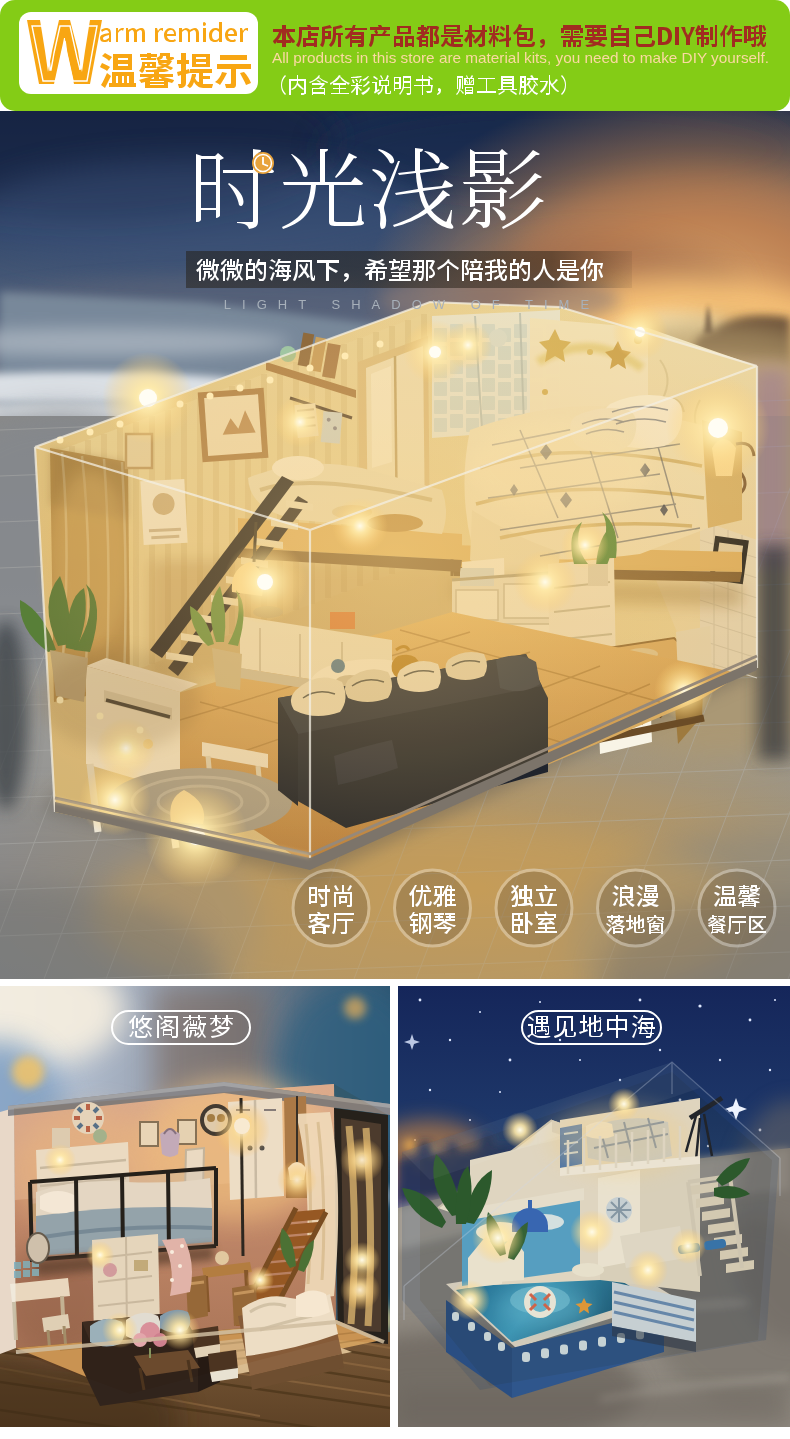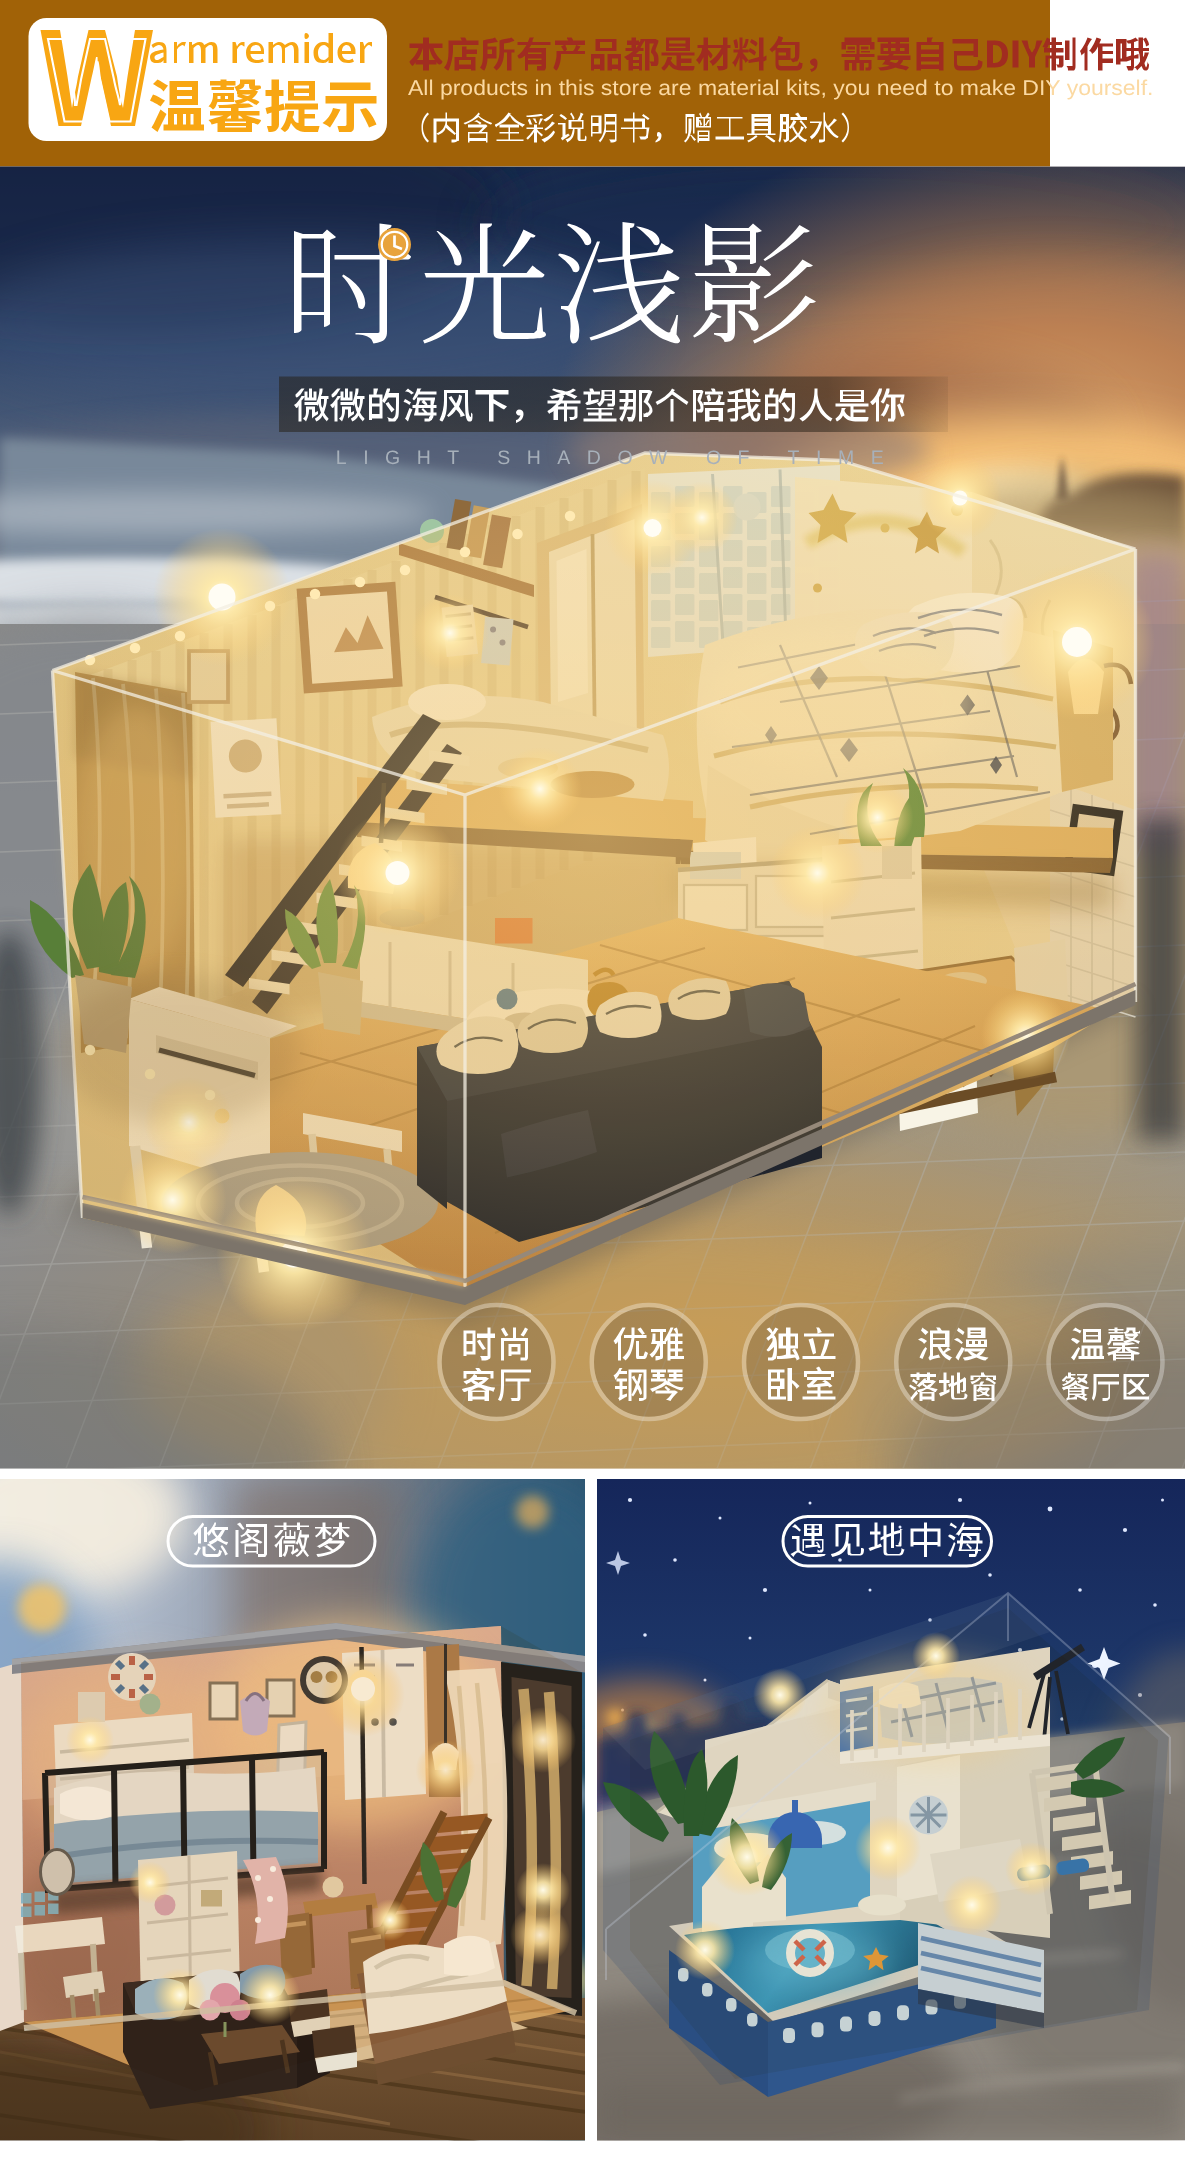--- a/index.html
+++ b/index.html
@@ -1,18 +1,18 @@
 <!DOCTYPE html>
 <html><head><meta charset="utf-8"><style>
 html,body{margin:0;padding:0;background:#fff;}
 body{width:790px;height:1439px;position:relative;overflow:hidden;font-family:"Liberation Sans",sans-serif;}
 .abs{position:absolute;}
 </style></head><body>
 
-<div class="abs" style="left:0;top:0;width:700px;height:111px;background:#a16207;">
+<div class="abs" style="left:0;top:0;width:790px;height:111px;background:#84cc16;border-radius:15px;">
 
 <div class="abs" style="left:19px;top:12px;width:239px;height:82px;background:#fff;border-radius:12px;"></div>
 <svg class="abs" style="left:0;top:0" width="790" height="111" viewBox="0 0 790 111">
 
 <path d="M39 84H54L61 52C62 48 63 43 64 38H65C65 43 66 48 67 52L74 84H90L102 20H90L85 51C84 58 83 65 82 72H82C80 65 79 58 78 51L70 20H59L52 51C51 58 49 65 48 72H48C47 65 46 58 45 51L40 20H27Z" fill="#f8a613"></path>
 <path d="M43 81H56L62 54C63 50 64 45 65 41H65C66 45 66 50 67 54L73 81H87L97 26H87L83 53C82 59 81 64 80 70H80C79 64 77 59 76 53L70 26H60L54 53C53 59 52 64 51 70H50C50 64 49 59 48 53L44 26H32Z" fill="none" stroke="#ffffff" stroke-width="1.4"></path>
 
 <path d="M104 42C106 42 108 42 109 40H109L109 42H111V34C111 30 110 28 106 28C104 28 102 29 101 30L102 32C103 31 105 30 106 30C108 30 109 32 109 33C103 34 100 35 100 38C100 41 102 42 104 42ZM105 40C104 40 103 40 103 38C103 37 105 36 109 35V38C107 39 106 40 105 40Z M116 42H118V33C119 31 121 30 122 30C122 30 123 31 123 31L124 28C123 28 123 28 122 28C121 28 119 29 118 31H118L118 28H116Z M126 42H129V32C130 31 131 30 132 30C133 30 134 31 134 34V42H137V32C138 31 139 30 140 30C142 30 142 31 142 34V42H145V33C145 30 144 28 141 28C139 28 138 29 136 30C136 29 135 28 133 28C131 28 130 29 128 30H128L128 28H126Z M155 42H158V33C159 31 160 30 161 30C162 30 162 31 163 31L163 28C163 28 162 28 162 28C160 28 159 29 158 31H158L157 28H155Z M171 42C173 42 174 42 176 41L175 39C174 40 173 40 171 40C169 40 167 38 167 36H176C176 36 176 35 176 34C176 31 174 28 170 28C167 28 164 31 164 35C164 40 167 42 171 42ZM167 34C167 31 169 30 171 30C173 30 174 32 174 34Z M179 42H182V32C183 31 184 30 185 30C187 30 188 31 188 34V42H190V32C192 31 193 30 194 30C195 30 196 31 196 34V42H199V33C199 30 197 28 195 28C193 28 191 29 190 30C189 29 188 28 186 28C185 28 183 29 182 30H182L182 28H179Z M203 42H206V28H203ZM204 26C205 26 206 25 206 24C206 23 205 22 204 22C203 22 203 23 203 24C203 25 203 26 204 26Z M215 42C216 42 218 42 219 40H219L219 42H222V22H219V27L219 29C218 28 217 28 215 28C212 28 209 31 209 35C209 40 211 42 215 42ZM216 40C213 40 212 38 212 35C212 32 214 30 216 30C217 30 218 31 219 32V38C218 39 217 40 216 40Z M232 42C233 42 235 42 236 41L235 39C234 40 233 40 232 40C230 40 228 38 228 36H237C237 36 237 35 237 34C237 31 235 28 231 28C228 28 225 31 225 35C225 40 228 42 232 42ZM228 34C228 31 230 30 231 30C233 30 234 32 234 34Z M240 42H243V33C244 31 245 30 246 30C247 30 247 31 248 31L248 28C248 28 247 28 247 28C245 28 244 29 243 31H243L242 28H240Z" fill="#f8a613"></path>
 
 <path d="M118 64H128V66H118ZM118 58H128V60H118ZM113 54V70H132V54ZM102 56C105 58 108 59 109 61L112 57C110 56 107 54 105 53ZM100 67C102 68 106 70 107 71L110 67C108 66 105 64 102 63ZM101 85 105 88C107 84 109 80 111 76L107 73C105 77 103 82 101 85ZM109 83V87H136V83H134V72H112V83ZM116 83V76H118V83ZM122 83V76H124V83ZM127 83V76H129V83Z M147 53V54H140V57H147V58H141V60H156V58H151V57H157V54H151V53ZM158 64C159 65 160 65 162 66C160 66 158 67 156 67C157 68 157 69 158 69C154 70 149 70 145 70C146 70 146 72 146 72C149 72 152 72 154 72V74H140V77H149C146 78 142 79 139 80C140 81 141 82 141 83C142 83 144 82 145 82V88H150V88H164V88H168V82C170 82 171 83 172 83C173 82 174 81 174 80C171 79 167 78 164 77H173V74H159V72C162 72 166 72 169 71L166 69C164 69 162 69 159 69C161 69 163 68 165 67C168 68 170 70 171 70L173 68C172 67 170 66 168 66C170 64 171 63 172 61L170 60L170 60H159C162 59 163 58 163 56H166C166 58 166 60 169 60C170 60 171 60 172 60C172 60 173 59 174 59C174 58 174 57 173 57C173 57 172 57 171 57C171 57 170 57 170 57C170 57 170 56 170 56V53H160V55C160 56 159 57 156 58C157 58 157 60 158 61L158 60V63H159ZM167 63C167 63 166 64 165 64C164 64 162 63 161 63ZM147 64V66H145L145 64V64ZM150 64H152V66H150ZM142 62V64C142 66 141 69 139 71C140 71 141 72 142 73C144 72 144 70 145 68H156V62ZM154 77V79H151C152 78 153 77 154 77ZM159 77H159C160 77 161 78 162 79H159ZM150 84H164V85H150ZM150 82V81H164V82Z M196 62H206V64H196ZM196 57H206V59H196ZM192 54V67H210V54ZM192 74C191 79 190 83 187 86C188 86 189 88 190 88C192 87 193 85 194 82C197 87 200 88 205 88H212C212 87 213 85 213 84C212 84 207 84 206 84C205 84 204 84 203 84V79H210V76H203V73H212V69H190V73H199V82C197 82 196 80 195 78C196 77 196 76 196 74ZM181 53V60H177V64H181V71L177 72L178 76L181 75V83C181 84 181 84 181 84C180 84 179 84 178 84C178 85 179 87 179 88C181 88 183 88 184 87C185 86 186 85 186 83V74L190 73L189 69L186 70V64H189V60H186V53Z M222 72C221 76 218 80 215 82C217 83 219 84 220 85C222 82 225 77 227 73ZM240 73C242 77 245 82 246 85L251 83C250 80 247 75 244 72ZM220 55V60H247V55ZM217 64V69H231V83C231 83 231 84 230 84C229 84 227 84 225 84C225 85 226 87 226 88C230 88 232 88 234 88C236 87 236 86 236 83V69H251V64Z" fill="#f8a613"></path>

